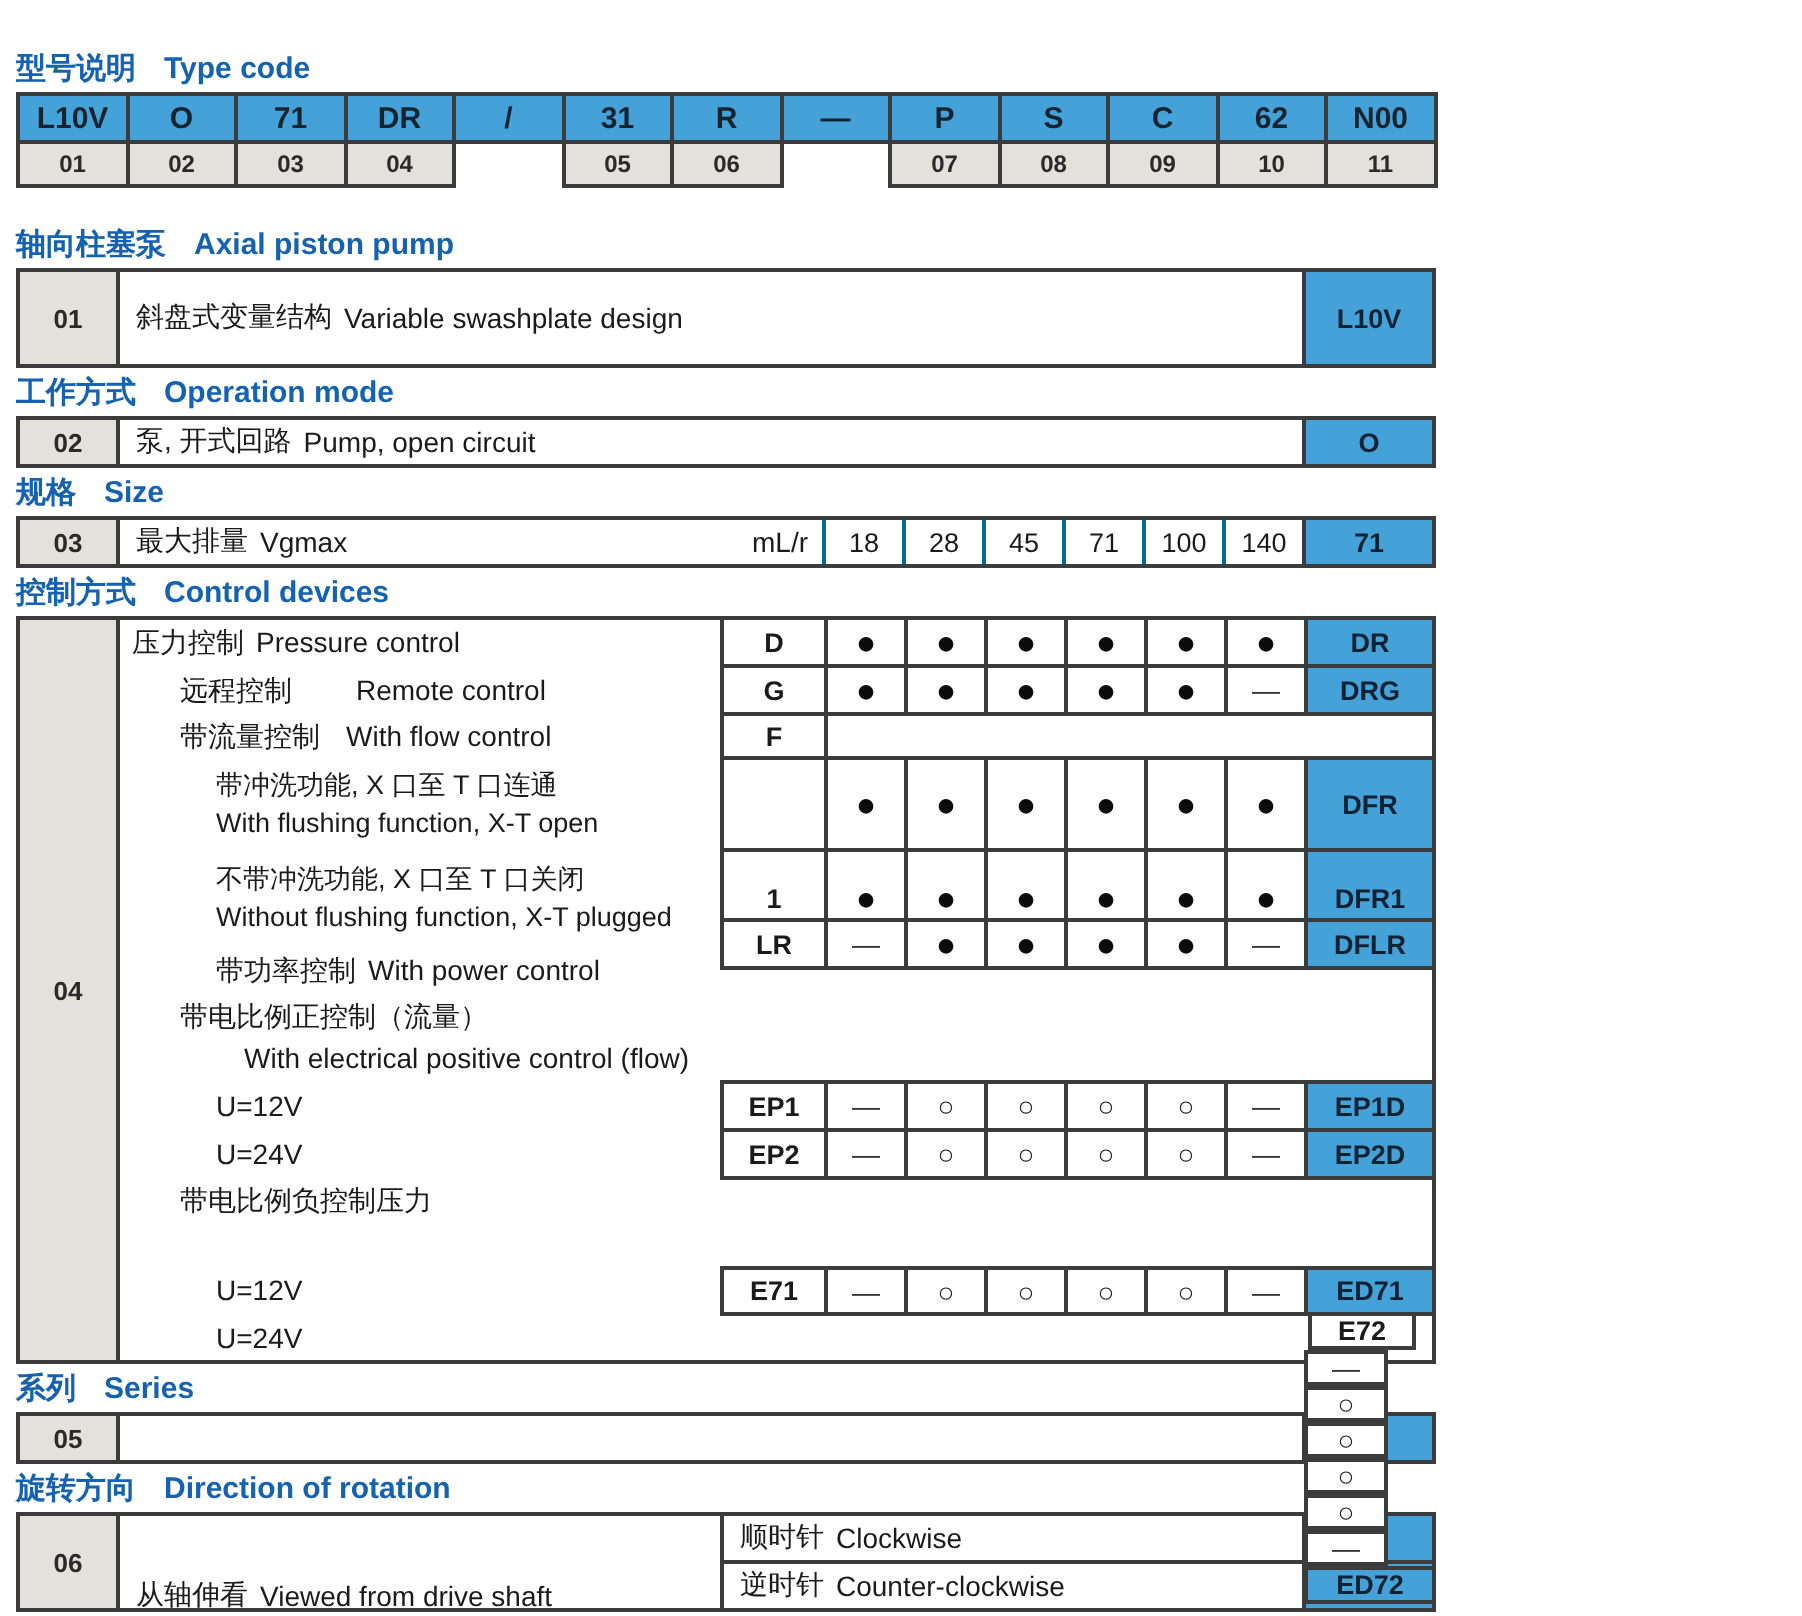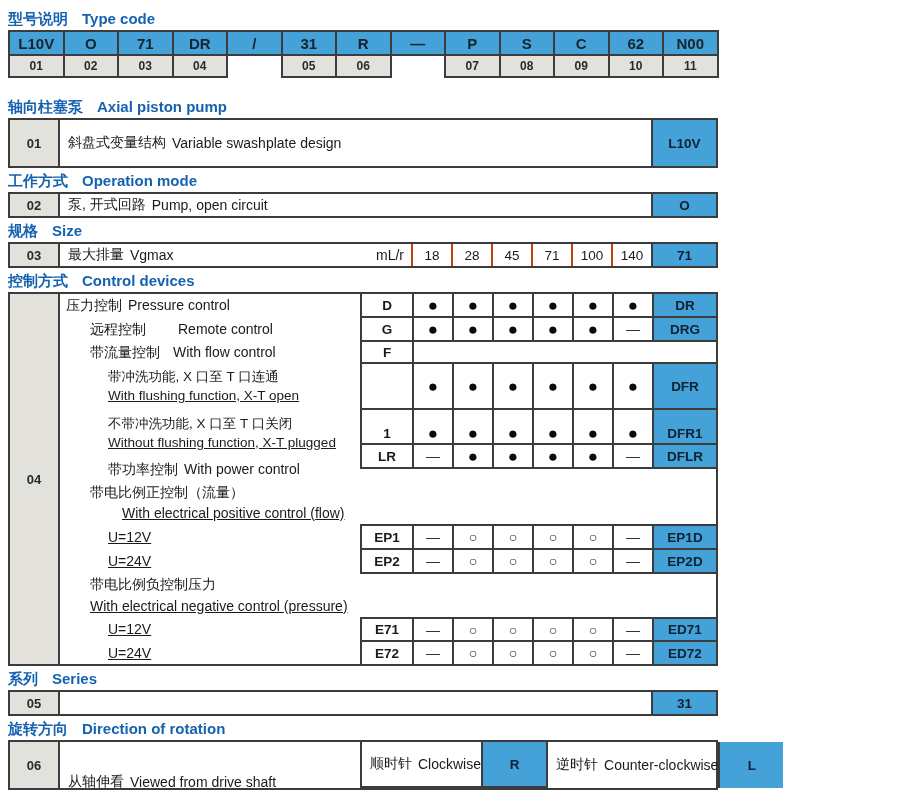--- a/index.html
+++ b/index.html
@@ -2,21 +2,21 @@
 <html><head>
 <meta charset="utf-8">
 <style>
   * { margin:0; padding:0; box-sizing:border-box; }
   html,body { background:#ffffff; }
   body {
     width:901px; height:808px; overflow:hidden;
     font-family:"Liberation Sans","DejaVu Sans",sans-serif;
     color:#1a1a1a;
   }
-  #page { padding:6px 0 0 8px; width:726px; }
+  #page { padding:22px 0 0 8px; width:726px; }
 
   
   .heading {
     display:flex; align-items:baseline; gap:14px;
     color:#1562b0; font-weight:bold; font-size:15px; line-height:18px;
     margin:4px 0 2px;
   }
   #h01 { margin-top:20px; }
 
   
@@ -40,40 +40,40 @@
   .tc-cell.numc.filled { background:#e3e1dc; border:2px solid #3c3c3c; }
 
   
   .stable { width:710px; border:2px solid #3c3c3c; display:flex; background:#fff; }
   .numcell {
     width:50px; flex:none; background:#e3e1dc;
     border-right:2px solid #3c3c3c;
     display:flex; align-items:center; justify-content:center;
     font-size:13px; font-weight:bold; color:#2a2a2a;
   }
-  .rowcol { flex:1; display:flex; flex-direction:row;text-align:center; }
+  .rowcol { flex:1; display:flex; flex-direction:column;text-align:center; }
   .srow { display:flex; flex:1; border-bottom:2px solid #3c3c3c; }
   .srow:last-child { border-bottom:none; }
   .sdesc { flex:1; display:flex; align-items:center; padding-left:8px; font-size:14px; }
   .zh { white-space:pre; }
   .en { margin-left:6px; white-space:pre; }
   .result {
     width:65px; flex:none; border-left:2px solid #3c3c3c;
     background:#44a2d8; display:flex; align-items:center; justify-content:center;
     font-size:13.5px; font-weight:600; color:#0e2233;
   }
   #t01,#t06 { height:50px; }
   #t02,#t05 { height:26px; }
   
   #t03 { height:26px; }
   .t3desc { flex:1; display:flex; align-items:center; padding:0 7px 0 8px; font-size:14px; }
   .t3desc .unit { margin-left:auto; }
   .size-wrap { display:contents; }
   .size {
-    width:40px; flex:none; border-left:2px solid #c2410c;
+    width:40px; flex:none; border-left:2px solid #0369a1;
     display:flex; align-items:center; justify-content:center; font-size:13.5px;
   }
   
   .t6desc { width:300px; flex:none; display:flex; align-items:center; padding-left:8px; font-size:14px;margin-top:34px; }
   #t06 .srow > .sdesc { border-left:2px solid #3c3c3c; }
 
   
   .sec4 { width:710px; border:2px solid #3c3c3c; display:flex; background:#fff; }
   #sec4body { position:relative; flex:1; height:370px; }
   .dline {
@@ -82,21 +82,21 @@
   }
   .dline.twoline {
     flex-direction:column; align-items:flex-start; justify-content:center;
     font-size:13.5px; line-height:19px;
   }
   .indent0 { padding-left:6px; }
   .indent1 { padding-left:30px; }
   .indent2 { padding-left:48px; }
   .en.gwide { margin-left:32px; }
   .en.gmid  { margin-left:13px; }
-  .en.nozh  { margin-left:0;text-decoration:underline; }
+  .en.nozh  { margin-left:0; }
   .mrow { position:absolute; right:-2px; display:flex; }
   .mcell {
     border:2px solid #3c3c3c; margin-left:-2px; background:#fff;
     display:flex; align-items:center; justify-content:center; height:100%;
   }
   .mcell:first-child { margin-left:0; }
   .codec   { width:54px; font-size:13.5px; font-weight:600; }
   .markc   { width:42px; }
   .mergedc { width:306px; }
   .mresult {
@@ -401,24 +401,20 @@
           </div>
           <div class="mcell markc">
             <span class="mk-dash">—</span>
           </div>
           <div class="mcell mresult">EP2D</div>
         </div>
         <div class="dline indent1" style="top: 280px; height: 21px;">
           <span class="zh">带电比例负控制压力</span>
           <span class="en"></span>
         </div>
-        <div class="dline indent1" style="top: 301px; height: 22px;">
-          <span class="zh"></span>
-          <span class="en nozh">With electrical negative control (pressure)</span>
-        </div>
         <div class="dline indent2" style="top: 323px; height: 25px;">
           <span class="zh"></span>
           <span class="en nozh">U=12V</span>
         </div>
         <div class="mrow" style="top: 323px; height: 25px;">
           <div class="mcell codec">E71</div>
           <div class="mcell markc">
             <span class="mk-dash">—</span>
           </div>
           <div class="mcell markc">
@@ -435,21 +431,21 @@
           </div>
           <div class="mcell markc">
             <span class="mk-dash">—</span>
           </div>
           <div class="mcell mresult">ED71</div>
         </div>
         <div class="dline indent2" style="top: 346px; height: 26px;">
           <span class="zh"></span>
           <span class="en nozh">U=24V</span>
         </div>
-        <div class="mrow" style="top: 346px; height: 26px;">
+        <div class="mrow" style="top: 346px; height: 26px; flex-direction: column;">
           <div class="mcell codec">E72</div>
           <div class="mcell markc">
             <span class="mk-dash">—</span>
           </div>
           <div class="mcell markc">
             <span class="mk-ring">○</span>
           </div>
           <div class="mcell markc">
             <span class="mk-ring">○</span>
           </div>

